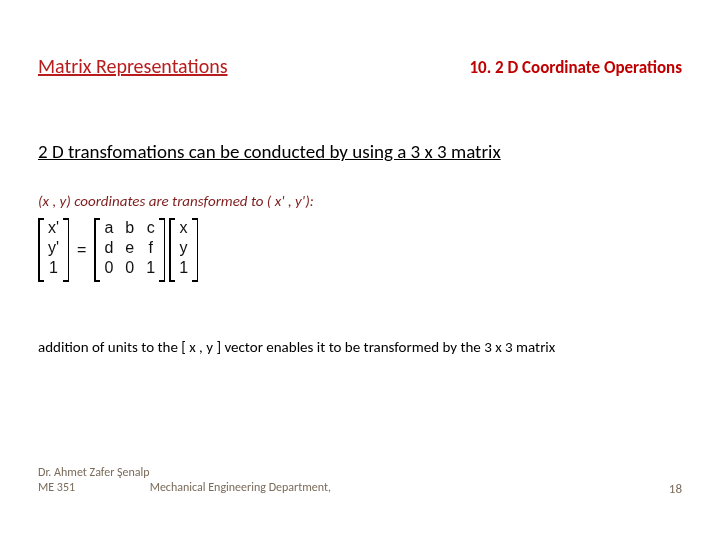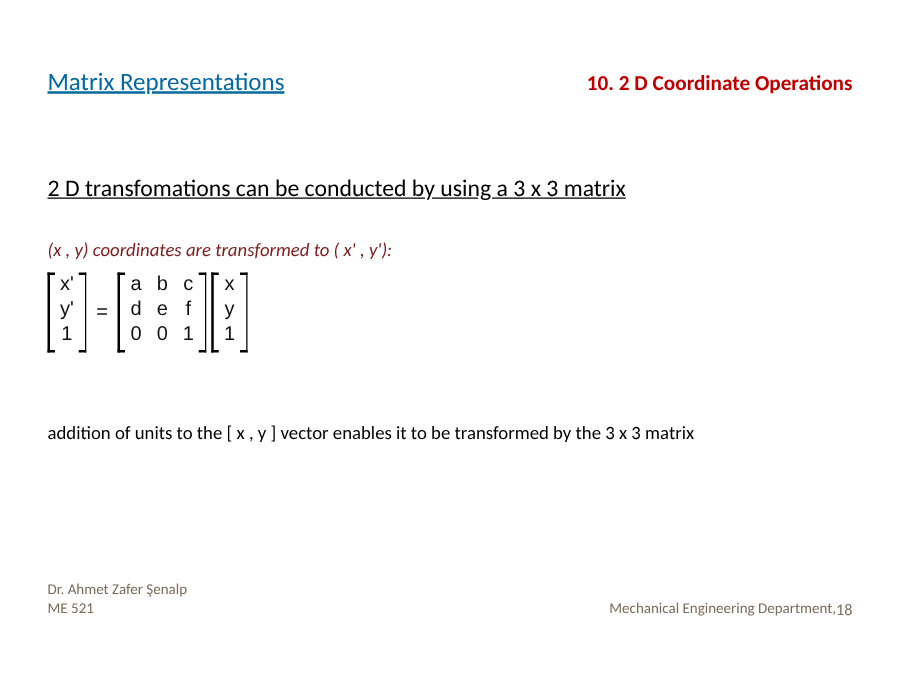--- a/index.html
+++ b/index.html
@@ -15,21 +15,21 @@
     position: absolute;
     top: 54px;
     left: 0;
     right: 0;
     padding: 0 38px;
     display: flex;
     justify-content: space-between;
     align-items: baseline;
   }
   .title-left {
-    color: #0369a1;
+    color: #b91c1c;
     font-size: 20px;
     text-decoration: underline;
   }
   .title-right {
     color: #c00000;
     font-size: 17px;
     font-weight: bold;
   }
   .body-line1 {
     position: absolute;
@@ -102,21 +102,21 @@
     left: 0;
     right: 0;
     padding: 0 38px;
     display: flex;
     justify-content: space-between;
     align-items: flex-end;
     font-size: 12px;
     color: #7a6b5a;
   }
   .footer-left { line-height: 1.3; }
-  .footer-center { text-align: right; line-height: 1.3; flex: 1; }
+  .footer-center { text-align: left; line-height: 1.3; flex: 1; }
   .footer-right { color: #7a6b5a; font-size: 13px; }
 </style>
 </head>
 <body>
 
 <div class="header">
   <span class="title-left">Matrix Representations</span>
   <span class="title-right">10. 2 D Coordinate Operations</span>
 </div>
 
@@ -158,19 +158,19 @@
     </div>
     <div class="bracket right"></div>
   </div>
 </div>
 
 <div class="body-line3">addition of units to the [ x , y ] vector enables it to be transformed by the 3 x 3 matrix</div>
 
 <div class="footer">
   <div class="footer-left">
     <div>Dr. Ahmet Zafer Şenalp</div>
-    <div>ME 521</div>
+    <div>ME 351</div>
   </div>
   <div class="footer-center">
     <div>Mechanical Engineering Department,</div>
   </div>
   <div class="footer-right">18</div>
 </div>
 
 </body></html>

